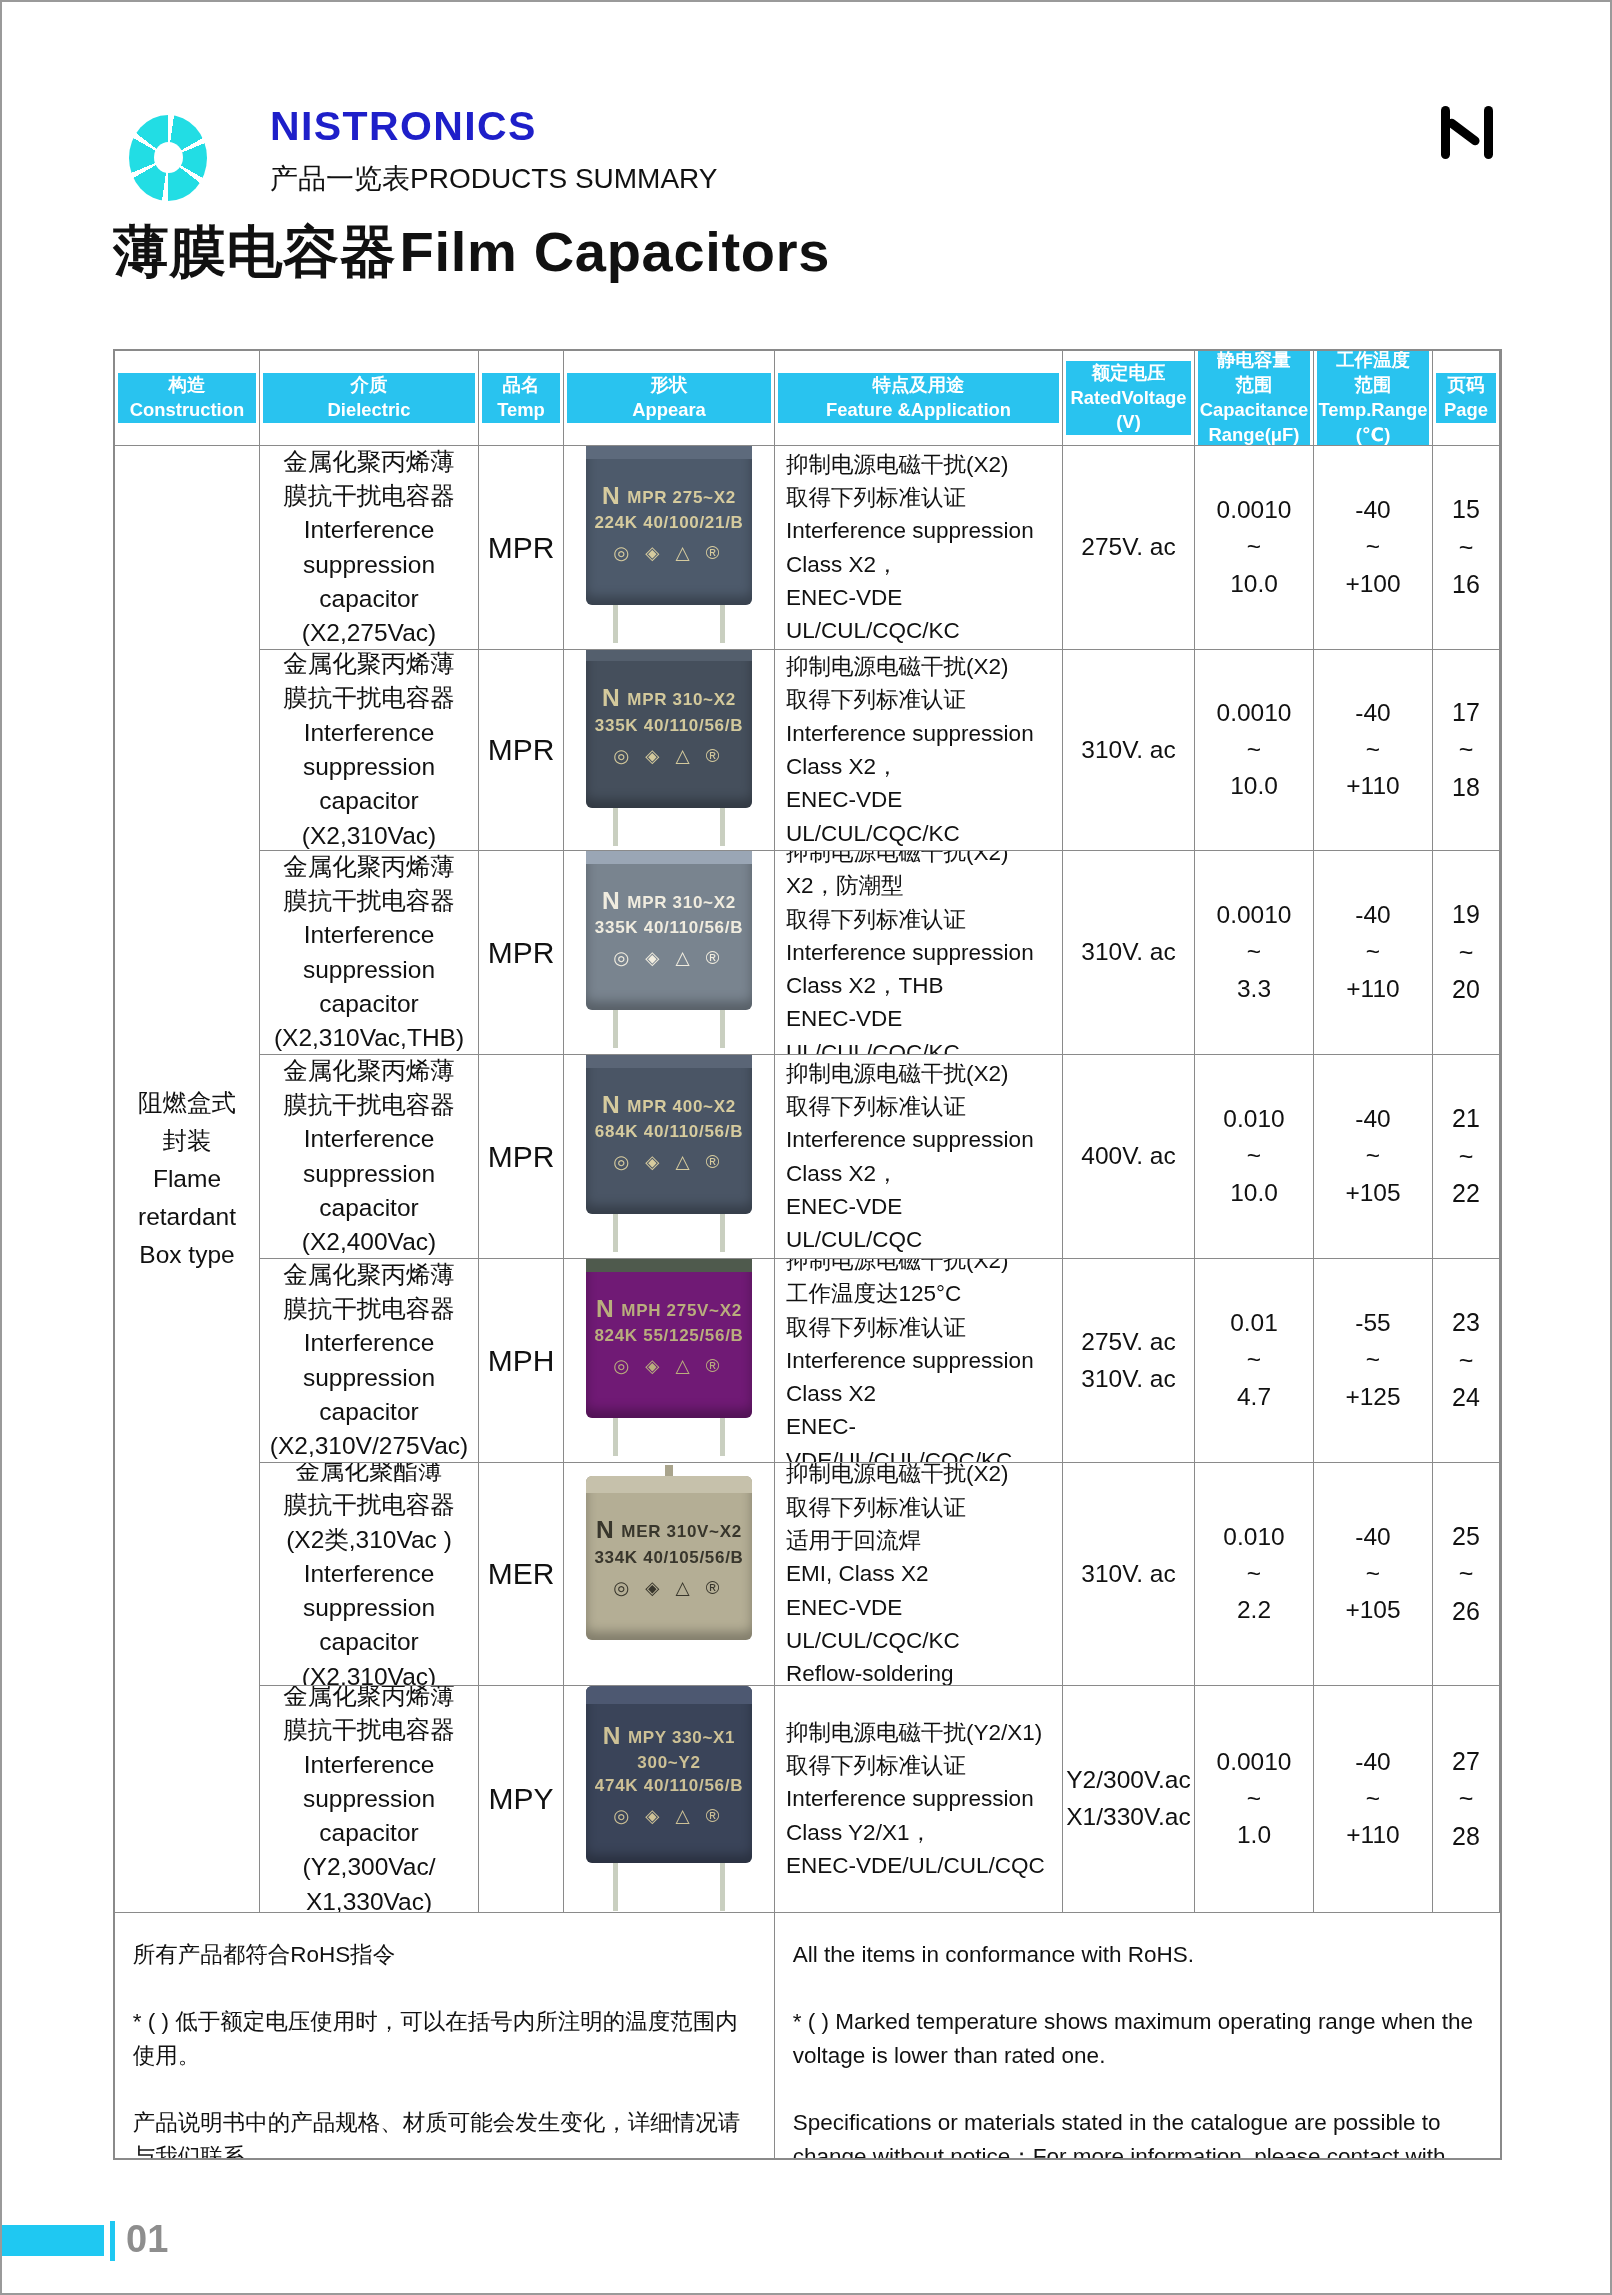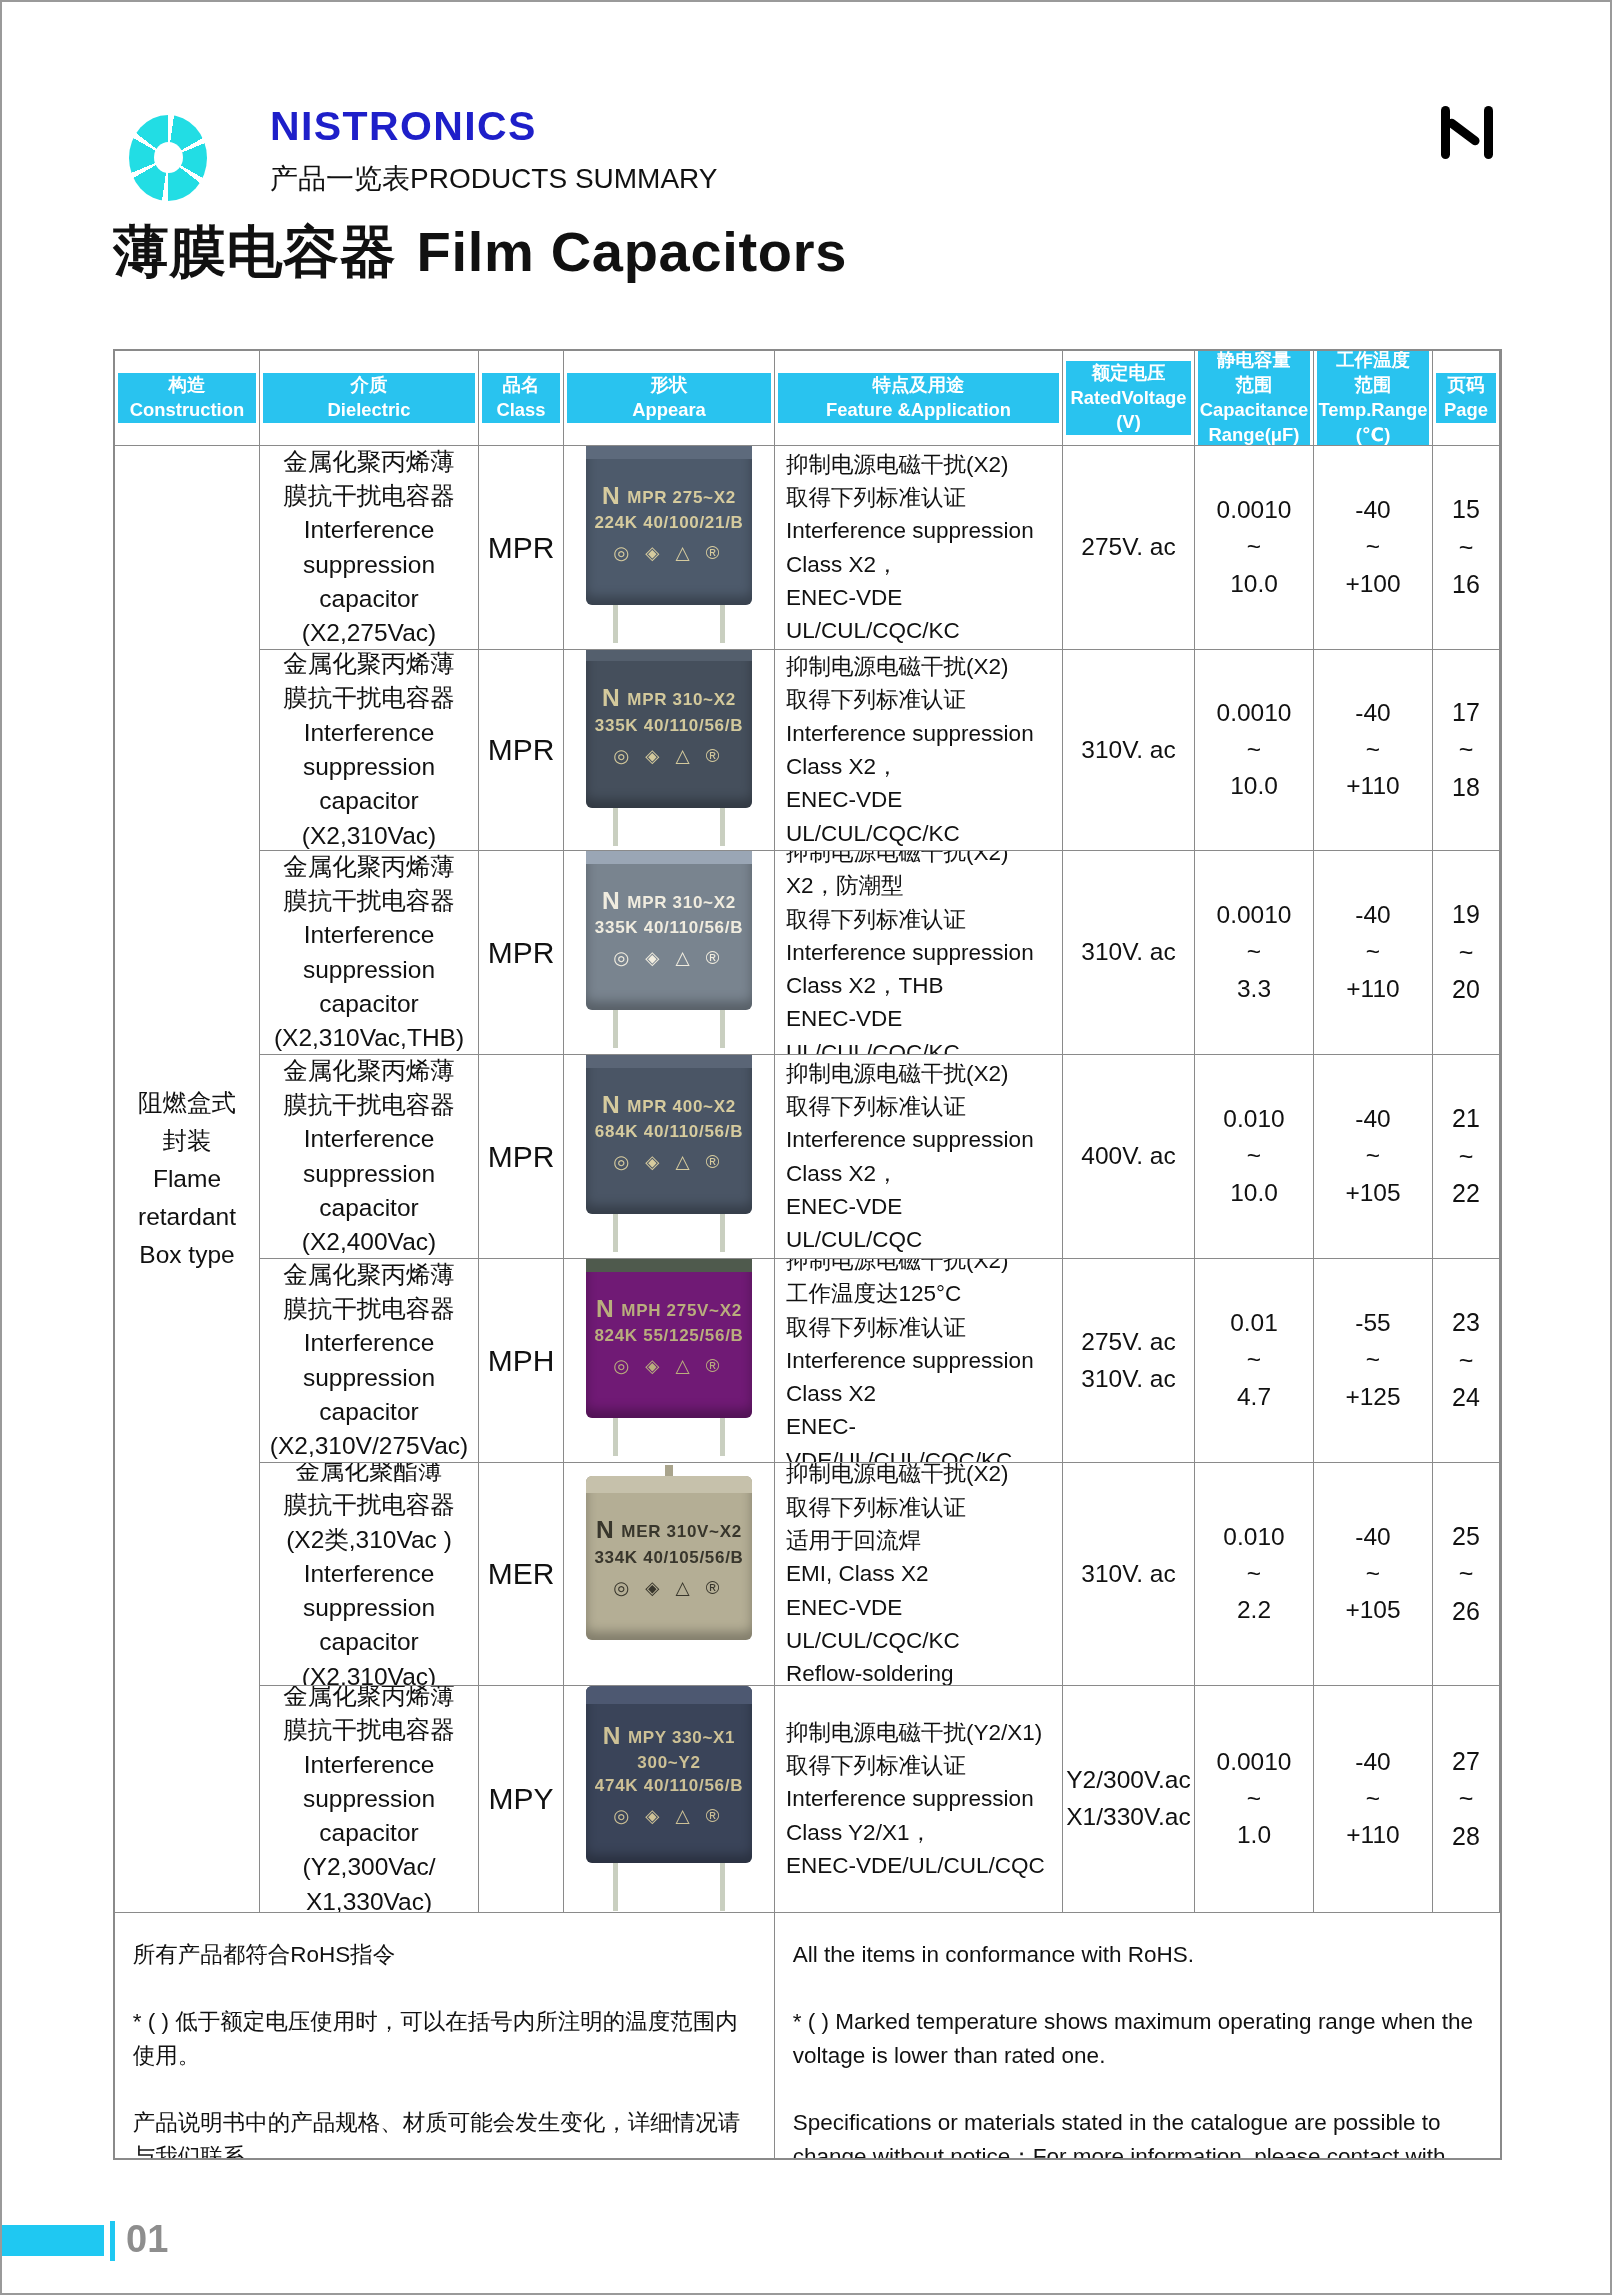--- a/index.html
+++ b/index.html
@@ -15,21 +15,21 @@
   }
   .aperture::after{content:"";position:absolute;left:50%;top:50%;width:29px;height:31px;margin:-15.7px 0 0 -14.3px;border-radius:50%;background:#fff;}
   .brand{position:absolute;left:268px;top:101px;font-size:41px;font-weight:bold;color:#1e1fc9;letter-spacing:1.4px;}
   .subtitle{position:absolute;left:268px;top:158px;font-size:28px;color:#111;}
   .nmark{position:absolute;left:1439px;top:104px;width:52px;height:53px;}
   .nmark i{position:absolute;background:#000;border-radius:4.8px;}
   .nmark .b1{left:0;top:0;width:8.9px;height:53px;}
   .nmark .b2{right:0;top:0;width:8.9px;height:53px;}
   .nmark .b3{left:10.2px;top:11px;width:38px;height:8.9px;transform:rotate(37deg);transform-origin:left top;}
   .title{position:absolute;left:111px;top:213px;font-size:56px;font-weight:bold;letter-spacing:0.7px;white-space:nowrap;}
-  .title .en{margin-left:20px;}
+  .title .en{margin-left:3px;}
   
   .tbl{
     position:absolute;left:111px;top:347px;
     display:grid;
     grid-template-columns:145px 219px 85px 211px 288px 132px 119px 119px 67px;
     grid-template-rows:95px 204px 201px 204px 204px 204px 223px 227px 245px;
     border:2px solid #8a8a8a;background:#fff;
   }
   .cell{border-right:1.4px solid #8a8a8a;border-bottom:1.4px solid #8a8a8a;box-sizing:border-box;
         display:flex;align-items:center;justify-content:center;text-align:center;
@@ -89,21 +89,21 @@
     <span>薄膜电容器</span><span class="en">Film Capacitors</span>
   </div>
 
   <div class="tbl">
 
     <div class="cell th" style="grid-area:1/1"><div class="th-inner">构造
 Construction</div></div>
     <div class="cell th" style="grid-area:1/2"><div class="th-inner">介质
 Dielectric</div></div>
     <div class="cell th" style="grid-area:1/3"><div class="th-inner">品名
-Class</div></div>
+Temp</div></div>
     <div class="cell th" style="grid-area:1/4"><div class="th-inner">形状
 Appeara</div></div>
     <div class="cell th" style="grid-area:1/5"><div class="th-inner">特点及用途
 Feature &amp;Application</div></div>
     <div class="cell th" style="grid-area:1/6"><div class="th-inner">额定电压
 RatedVoltage
 (V)</div></div>
     <div class="cell th" style="grid-area:1/7"><div class="th-inner">静电容量
 范围
 Capacitance

